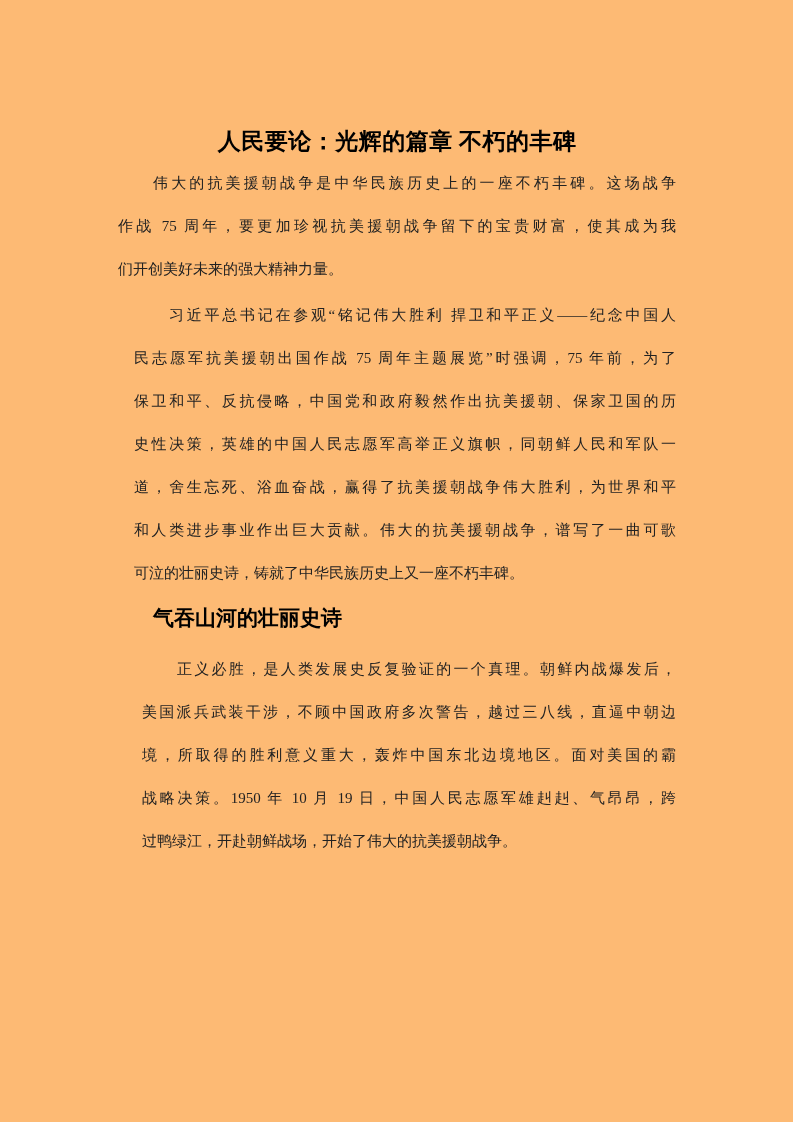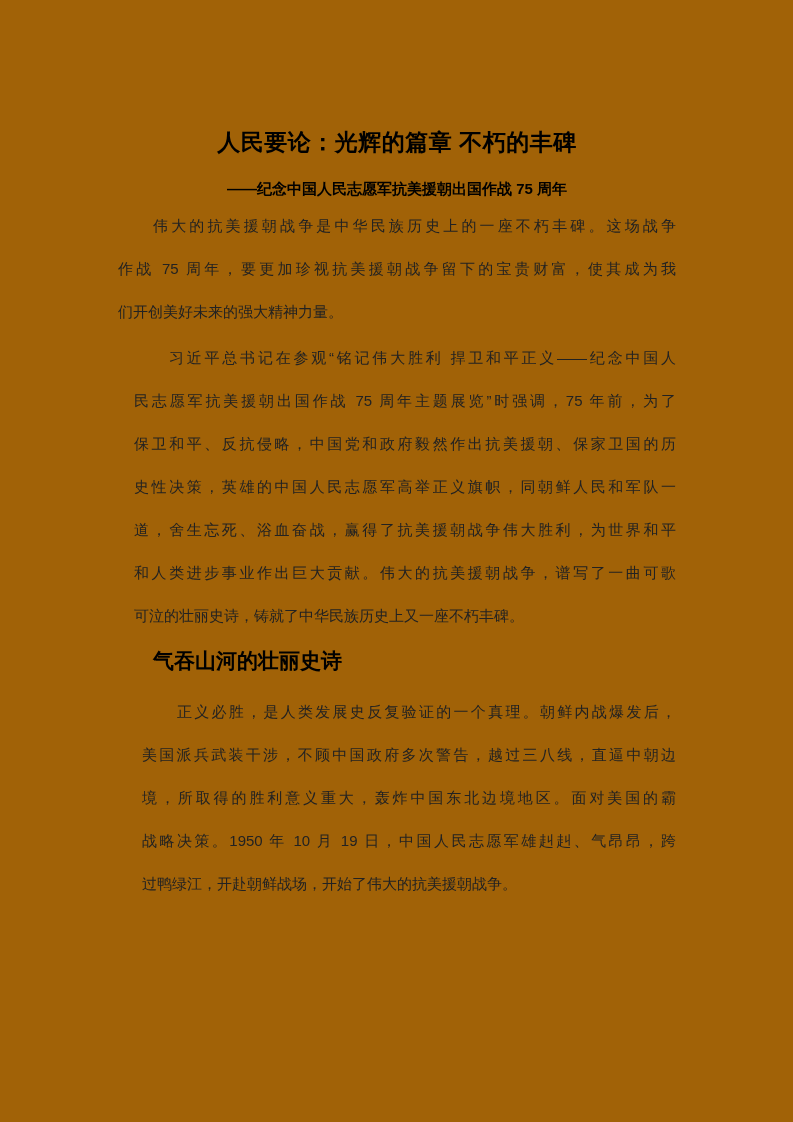--- a/index.html
+++ b/index.html
@@ -4,23 +4,23 @@
 <style>
   html, body {
     margin: 0;
     padding: 0;
     background: #ffffff;
   }
   .page {
     position: relative;
     width: 793px;
     height: 1122px;
-    background: #a16207;
+    background: #fdba74;
     overflow: hidden;
-    font-family: Liberation Sans, sans-serif;
+    font-family: Liberation Serif, serif;
   }
   .content {
     margin-left: 118px;
     width: 558px;
   }
   .doc-title {
     padding-top: 127px;
     font-size: 23px;
     line-height: 30px;
     font-weight: 700;
@@ -59,21 +59,20 @@
     color: #000000;
     padding-left: 35px;
   }
 </style>
 </head>
 <body>
 
 <div class="page">
   <div class="content">
     <div class="doc-title">人民要论：光辉的篇章 不朽的丰碑</div>
-    <div class="doc-subtitle">——纪念中国人民志愿军抗美援朝出国作战 75 周年</div>
     <div>
         <div class="paragraph p1">
           <div class="line first">伟大的抗美援朝战争是中华民族历史上的一座不朽丰碑。这场战争</div>
           <div class="line">作战 75 周年，要更加珍视抗美援朝战争留下的宝贵财富，使其成为我</div>
           <div class="line last">们开创美好未来的强大精神力量。</div>
         </div>
         <div class="paragraph p2">
           <div class="line first">习近平总书记在参观“铭记伟大胜利 捍卫和平正义——纪念中国人</div>
           <div class="line">民志愿军抗美援朝出国作战 75 周年主题展览”时强调，75 年前，为了</div>
           <div class="line">保卫和平、反抗侵略，中国党和政府毅然作出抗美援朝、保家卫国的历</div>

